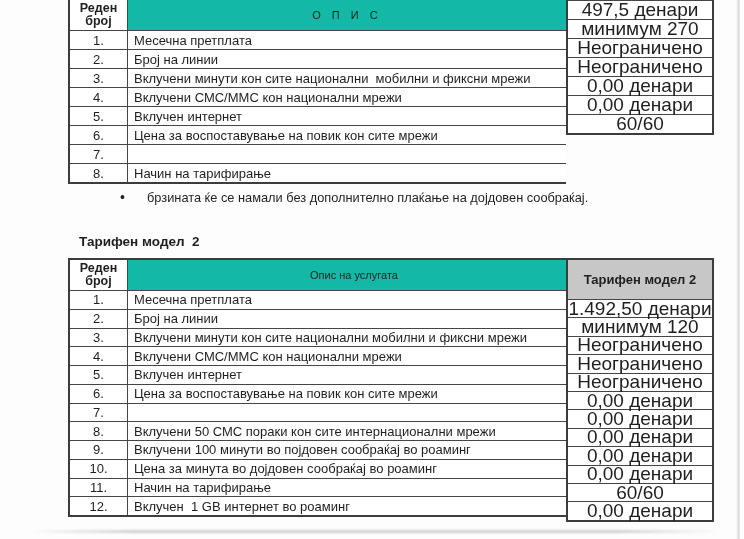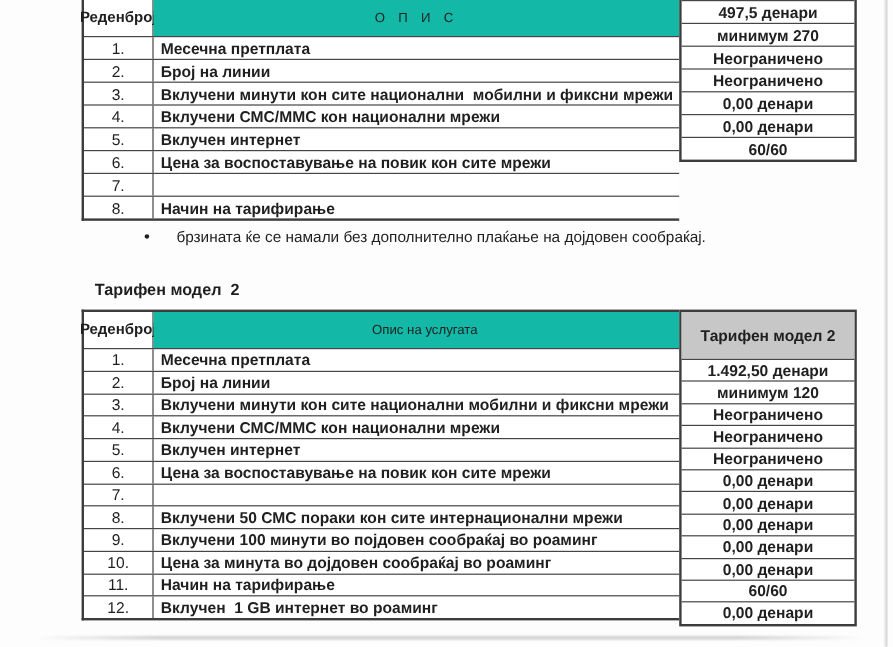--- a/index.html
+++ b/index.html
@@ -14,34 +14,34 @@
     border:2px solid #3c3c3c;border-right:none;
   }
   .t-right{
     box-sizing:border-box;width:148px;background:#fff;
     border:2px solid #3c3c3c;
   }
   .hrow{display:flex;}
   .row{display:flex;box-sizing:border-box;border-top:1.5px solid #454545;}
   .cell{display:flex;align-items:center;box-sizing:border-box;}
   .num{width:58px;justify-content:center;border-right:1.5px solid #454545;font-size:13px;}
-  .desc{flex:1;padding-left:6px;font-size:13px;white-space:pre;overflow:hidden;font-weight:bold;}
+  .desc{flex:1;padding-left:6px;font-size:13px;white-space:pre;overflow:hidden;}
   .hnum{
-    flex-direction:row;justify-content:center;background:#ffffff;
+    flex-direction:column;justify-content:center;background:#ffffff;
     font-weight:bold;font-size:12.5px;line-height:13.5px;
   }
   .hdesc{justify-content:center;background:#14b8a6;font-weight:normal;font-size:11px;}
   .sp{letter-spacing:4px;}
   .vhead{
     box-sizing:border-box;display:flex;align-items:center;justify-content:center;
     background:#c7c7c7;font-weight:bold;font-size:13px;
   }
   .vcell{
     box-sizing:border-box;display:flex;align-items:center;justify-content:center;
-    font-size:13px;border-top:1.5px solid #454545;white-space:pre;font-weight:bold;
+    font-size:19px;border-top:1.5px solid #454545;white-space:pre;
   }
   
   .tbl1{left:68px;top:-2px;}
   .tbl1 .hrow{height:30px;}
   .tbl1 .row{height:19px;}
   .tbl1 .vhead{height:36px;}
   .tbl1 .vcell{height:19px;}
   
   .tbl2{left:68px;top:258px;}
   .tbl2 .hrow{height:30px;}

